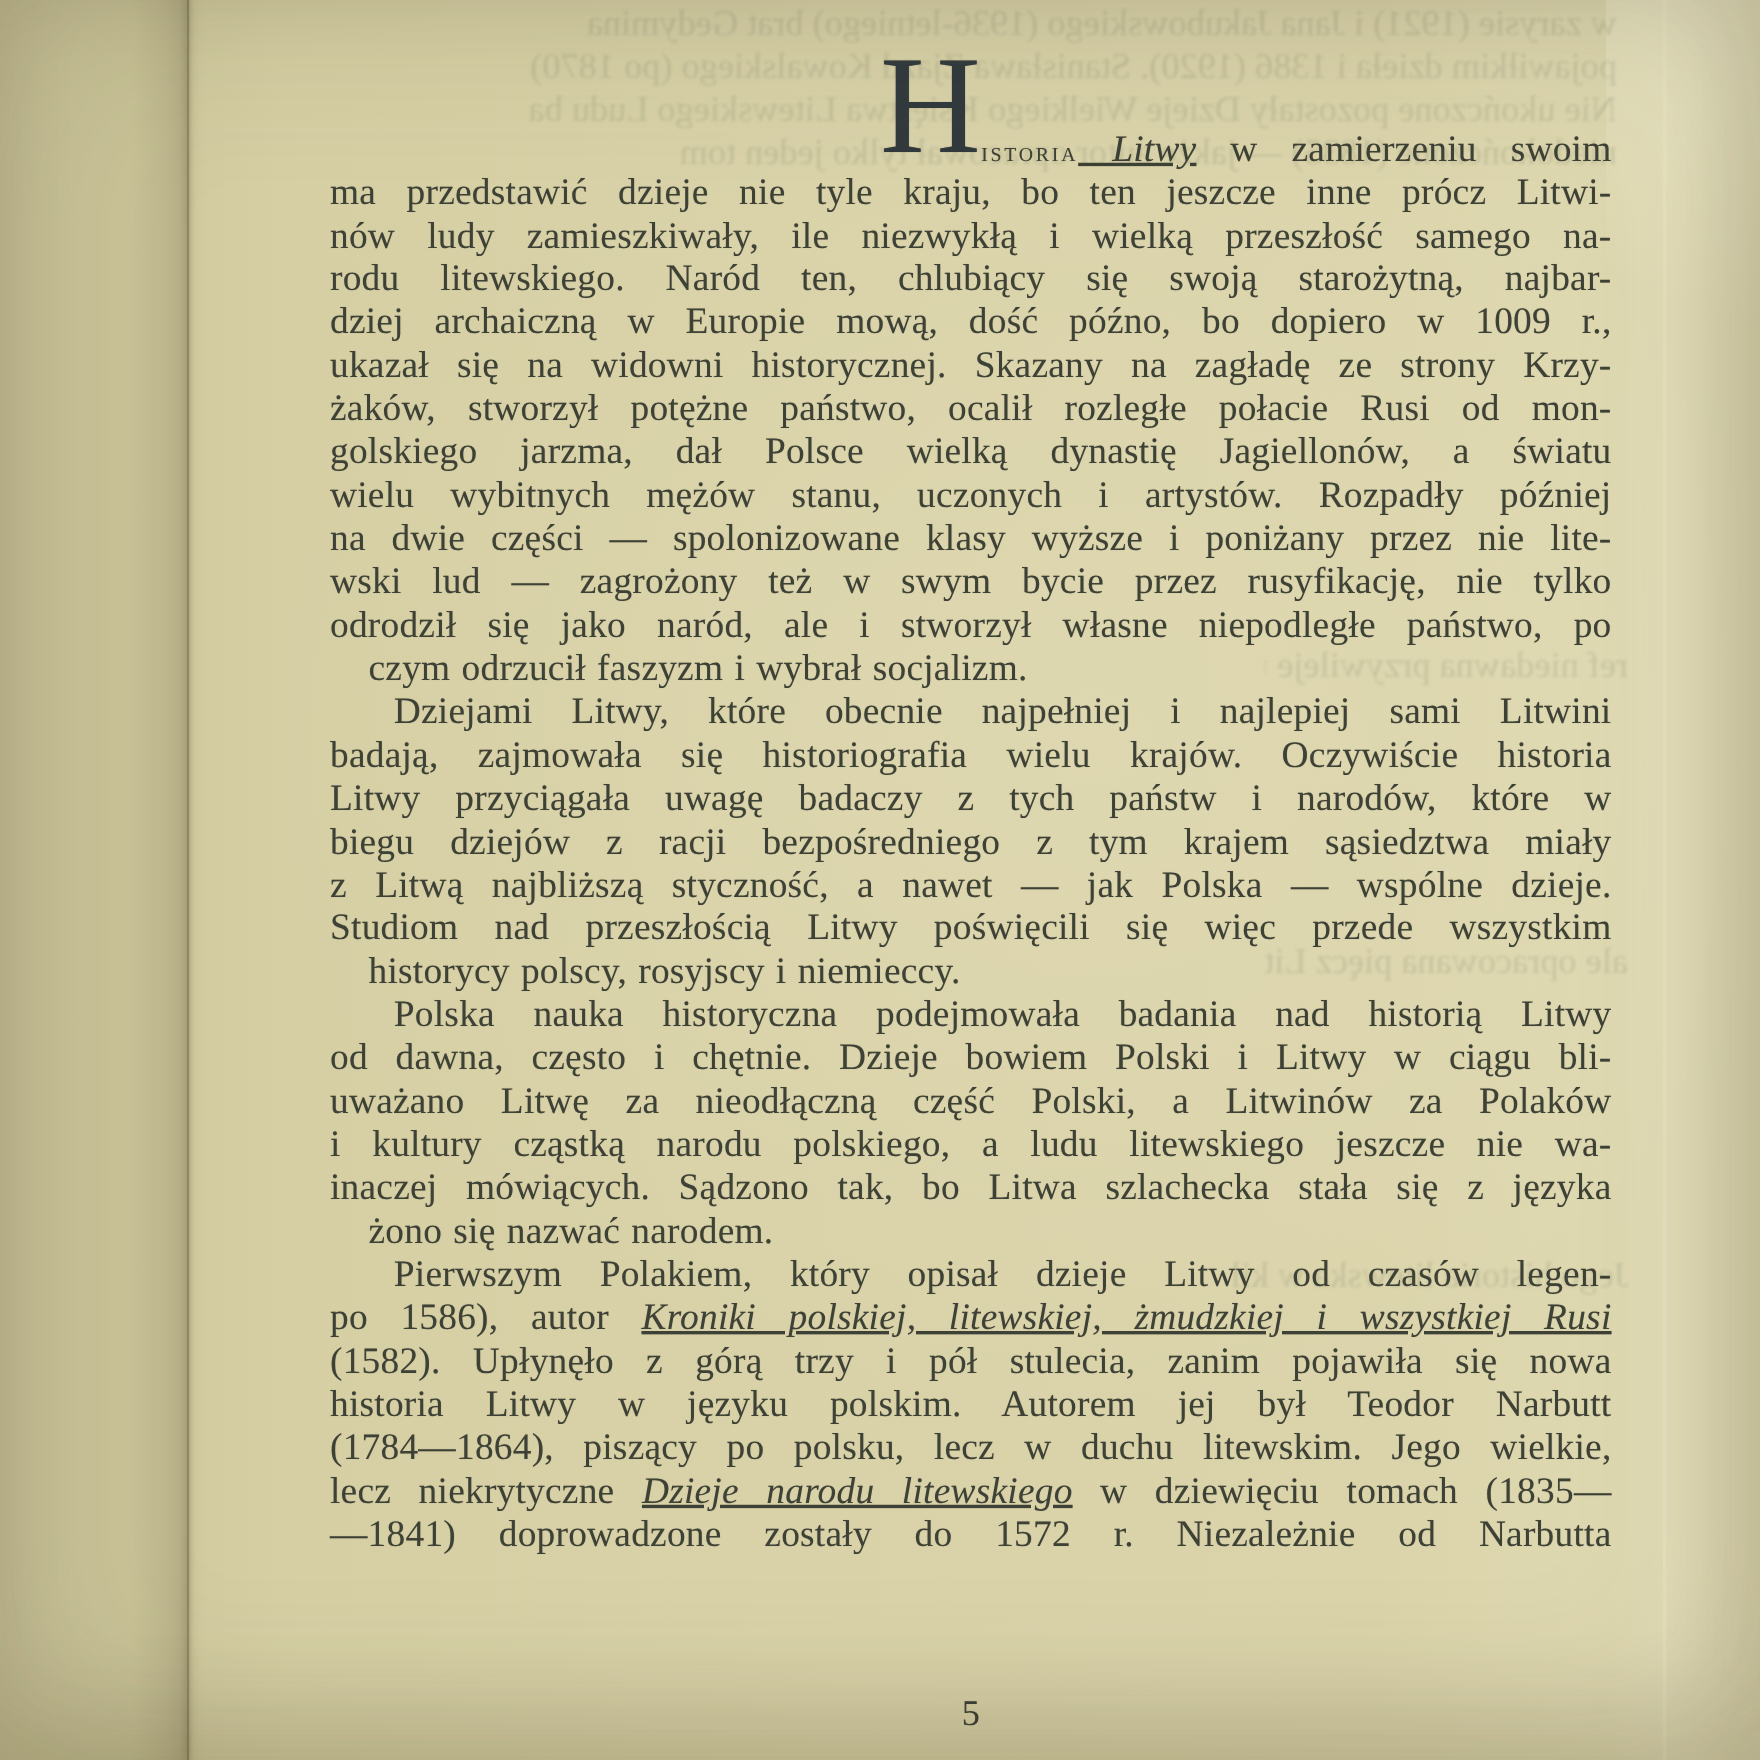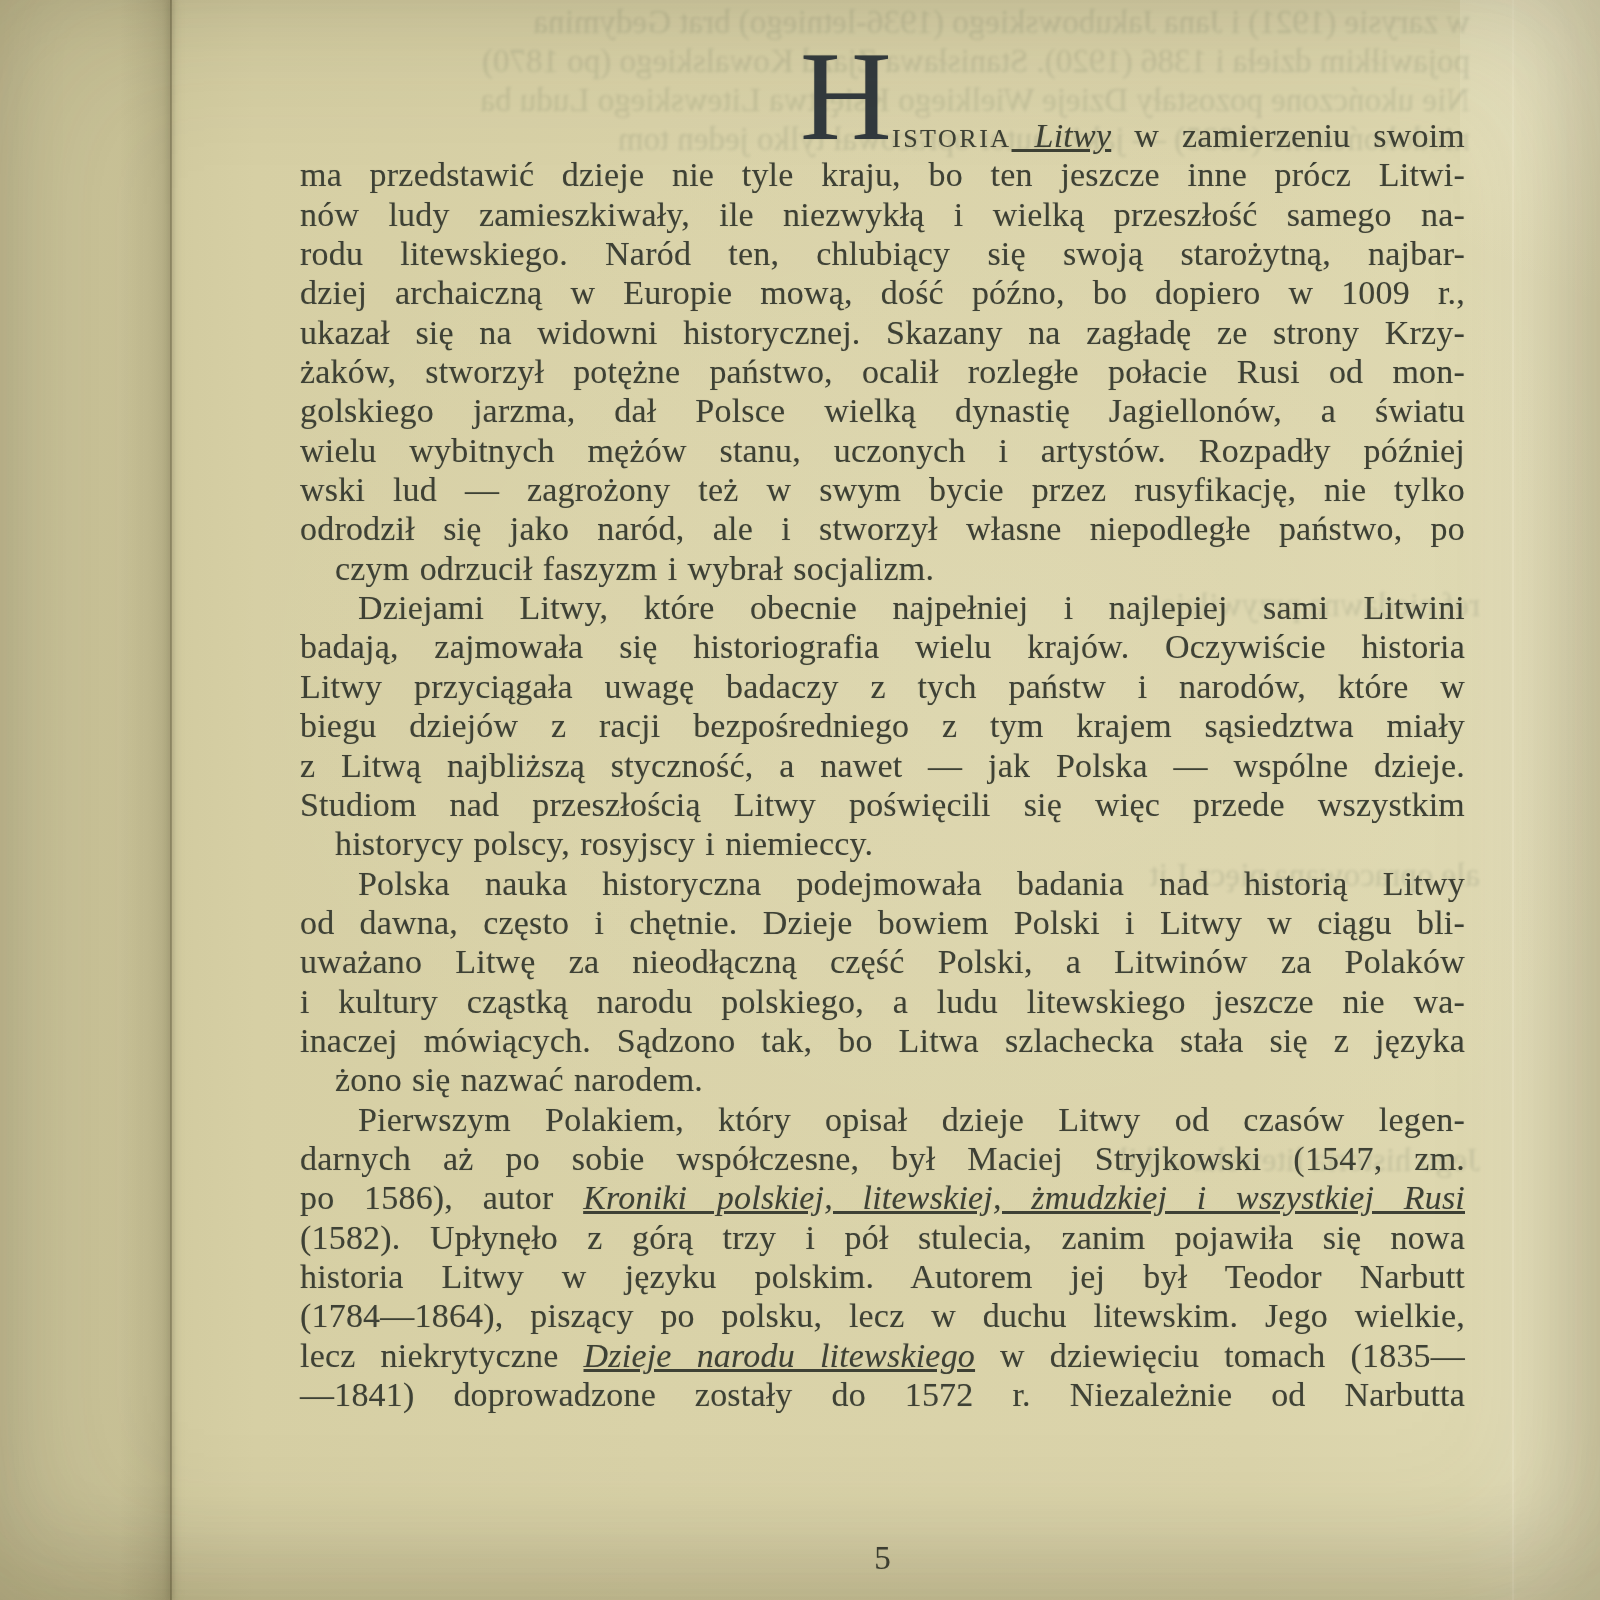--- a/index.html
+++ b/index.html
@@ -81,21 +81,21 @@
   .line.flush  { text-align-last: left; margin-left: 35px; }
   .line.indent { padding-left: 58px; }
 
   .l-first { position: relative; padding-left: 592px; }
   .dropcap {
     position: absolute; left: 500px; top: -83px;
     font-size: 127px; line-height: 1; letter-spacing: 0;
     color: #323a3e;
     text-shadow: 0 0 1px rgba(40,48,52,.45);
   }
-  .seg-sc { font-size: 26px; letter-spacing: 2.5px; }
+  .seg-sc { font-size: 18px; letter-spacing: 2.5px; }
   .seg-i  { font-style: italic; text-decoration: underline; }
 
   .page-number {
     position: absolute; left: 300px; top: 1540px; width: 1165px;
     text-align: center; font-size: 33px;
     text-shadow: 0 0 1px rgba(62,65,53,.28);
   }
 </style>
 </head>
 <body>
@@ -120,20 +120,21 @@
       <div>
         <div class="line l-first"><span class="dropcap">H</span><span class="seg-sc">ISTORIA</span><span class="seg-i"> Litwy</span><span class="seg-n"> w zamierzeniu swoim</span></div>
         <div class="line"><span class="seg-n">ma przedstawić dzieje nie tyle kraju, bo ten jeszcze inne prócz Litwi-</span></div>
         <div class="line"><span class="seg-n">nów ludy zamieszkiwały, ile niezwykłą i wielką przeszłość samego na-</span></div>
         <div class="line"><span class="seg-n">rodu litewskiego. Naród ten, chlubiący się swoją starożytną, najbar-</span></div>
         <div class="line"><span class="seg-n">dziej archaiczną w Europie mową, dość późno, bo dopiero w 1009 r.,</span></div>
         <div class="line"><span class="seg-n">ukazał się na widowni historycznej. Skazany na zagładę ze strony Krzy-</span></div>
         <div class="line"><span class="seg-n">żaków, stworzył potężne państwo, ocalił rozległe połacie Rusi od mon-</span></div>
         <div class="line"><span class="seg-n">golskiego jarzma, dał Polsce wielką dynastię Jagiellonów, a światu</span></div>
         <div class="line"><span class="seg-n">wielu wybitnych mężów stanu, uczonych i artystów. Rozpadły później</span></div>
+        <div class="line"><span class="seg-n">na dwie części — spolonizowane klasy wyższe i poniżany przez nie lite-</span></div>
         <div class="line"><span class="seg-n">wski lud — zagrożony też w swym bycie przez rusyfikację, nie tylko</span></div>
         <div class="line"><span class="seg-n">odrodził się jako naród, ale i stworzył własne niepodległe państwo, po</span></div>
         <div class="line flush"><span class="seg-n">czym odrzucił faszyzm i wybrał socjalizm.</span></div>
       </div>
       <div>
         <div class="line indent"><span class="seg-n">Dziejami Litwy, które obecnie najpełniej i najlepiej sami Litwini</span></div>
         <div class="line"><span class="seg-n">badają, zajmowała się historiografia wielu krajów. Oczywiście historia</span></div>
         <div class="line"><span class="seg-n">Litwy przyciągała uwagę badaczy z tych państw i narodów, które w</span></div>
         <div class="line"><span class="seg-n">biegu dziejów z racji bezpośredniego z tym krajem sąsiedztwa miały</span></div>
         <div class="line"><span class="seg-n">z Litwą najbliższą styczność, a nawet — jak Polska — wspólne dzieje.</span></div>
@@ -143,21 +144,20 @@
       <div>
         <div class="line indent"><span class="seg-n">Polska nauka historyczna podejmowała badania nad historią Litwy</span></div>
         <div class="line"><span class="seg-n">od dawna, często i chętnie. Dzieje bowiem Polski i Litwy w ciągu bli-</span></div>
         <div class="line"><span class="seg-n">uważano Litwę za nieodłączną część Polski, a Litwinów za Polaków</span></div>
         <div class="line"><span class="seg-n">i kultury cząstką narodu polskiego, a ludu litewskiego jeszcze nie wa-</span></div>
         <div class="line"><span class="seg-n">inaczej mówiących. Sądzono tak, bo Litwa szlachecka stała się z języka</span></div>
         <div class="line flush"><span class="seg-n">żono się nazwać narodem.</span></div>
       </div>
       <div>
         <div class="line indent"><span class="seg-n">Pierwszym Polakiem, który opisał dzieje Litwy od czasów legen-</span></div>
-        <div class="line"><span class="seg-n">darnych aż po sobie współczesne, był Maciej Stryjkowski (1547, zm.</span></div>
         <div class="line"><span class="seg-n">po 1586), autor </span><span class="seg-i">Kroniki polskiej, litewskiej, żmudzkiej i wszystkiej Rusi</span></div>
         <div class="line"><span class="seg-n">(1582). Upłynęło z górą trzy i pół stulecia, zanim pojawiła się nowa</span></div>
         <div class="line"><span class="seg-n">historia Litwy w języku polskim. Autorem jej był Teodor Narbutt</span></div>
         <div class="line"><span class="seg-n">(1784—1864), piszący po polsku, lecz w duchu litewskim. Jego wielkie,</span></div>
         <div class="line"><span class="seg-n">lecz niekrytyczne </span><span class="seg-i">Dzieje narodu litewskiego</span><span class="seg-n"> w dziewięciu tomach (1835—</span></div>
         <div class="line"><span class="seg-n">—1841) doprowadzone zostały do 1572 r. Niezależnie od Narbutta</span></div>
       </div>
     </div>
 
   <div class="page-number">5</div>

